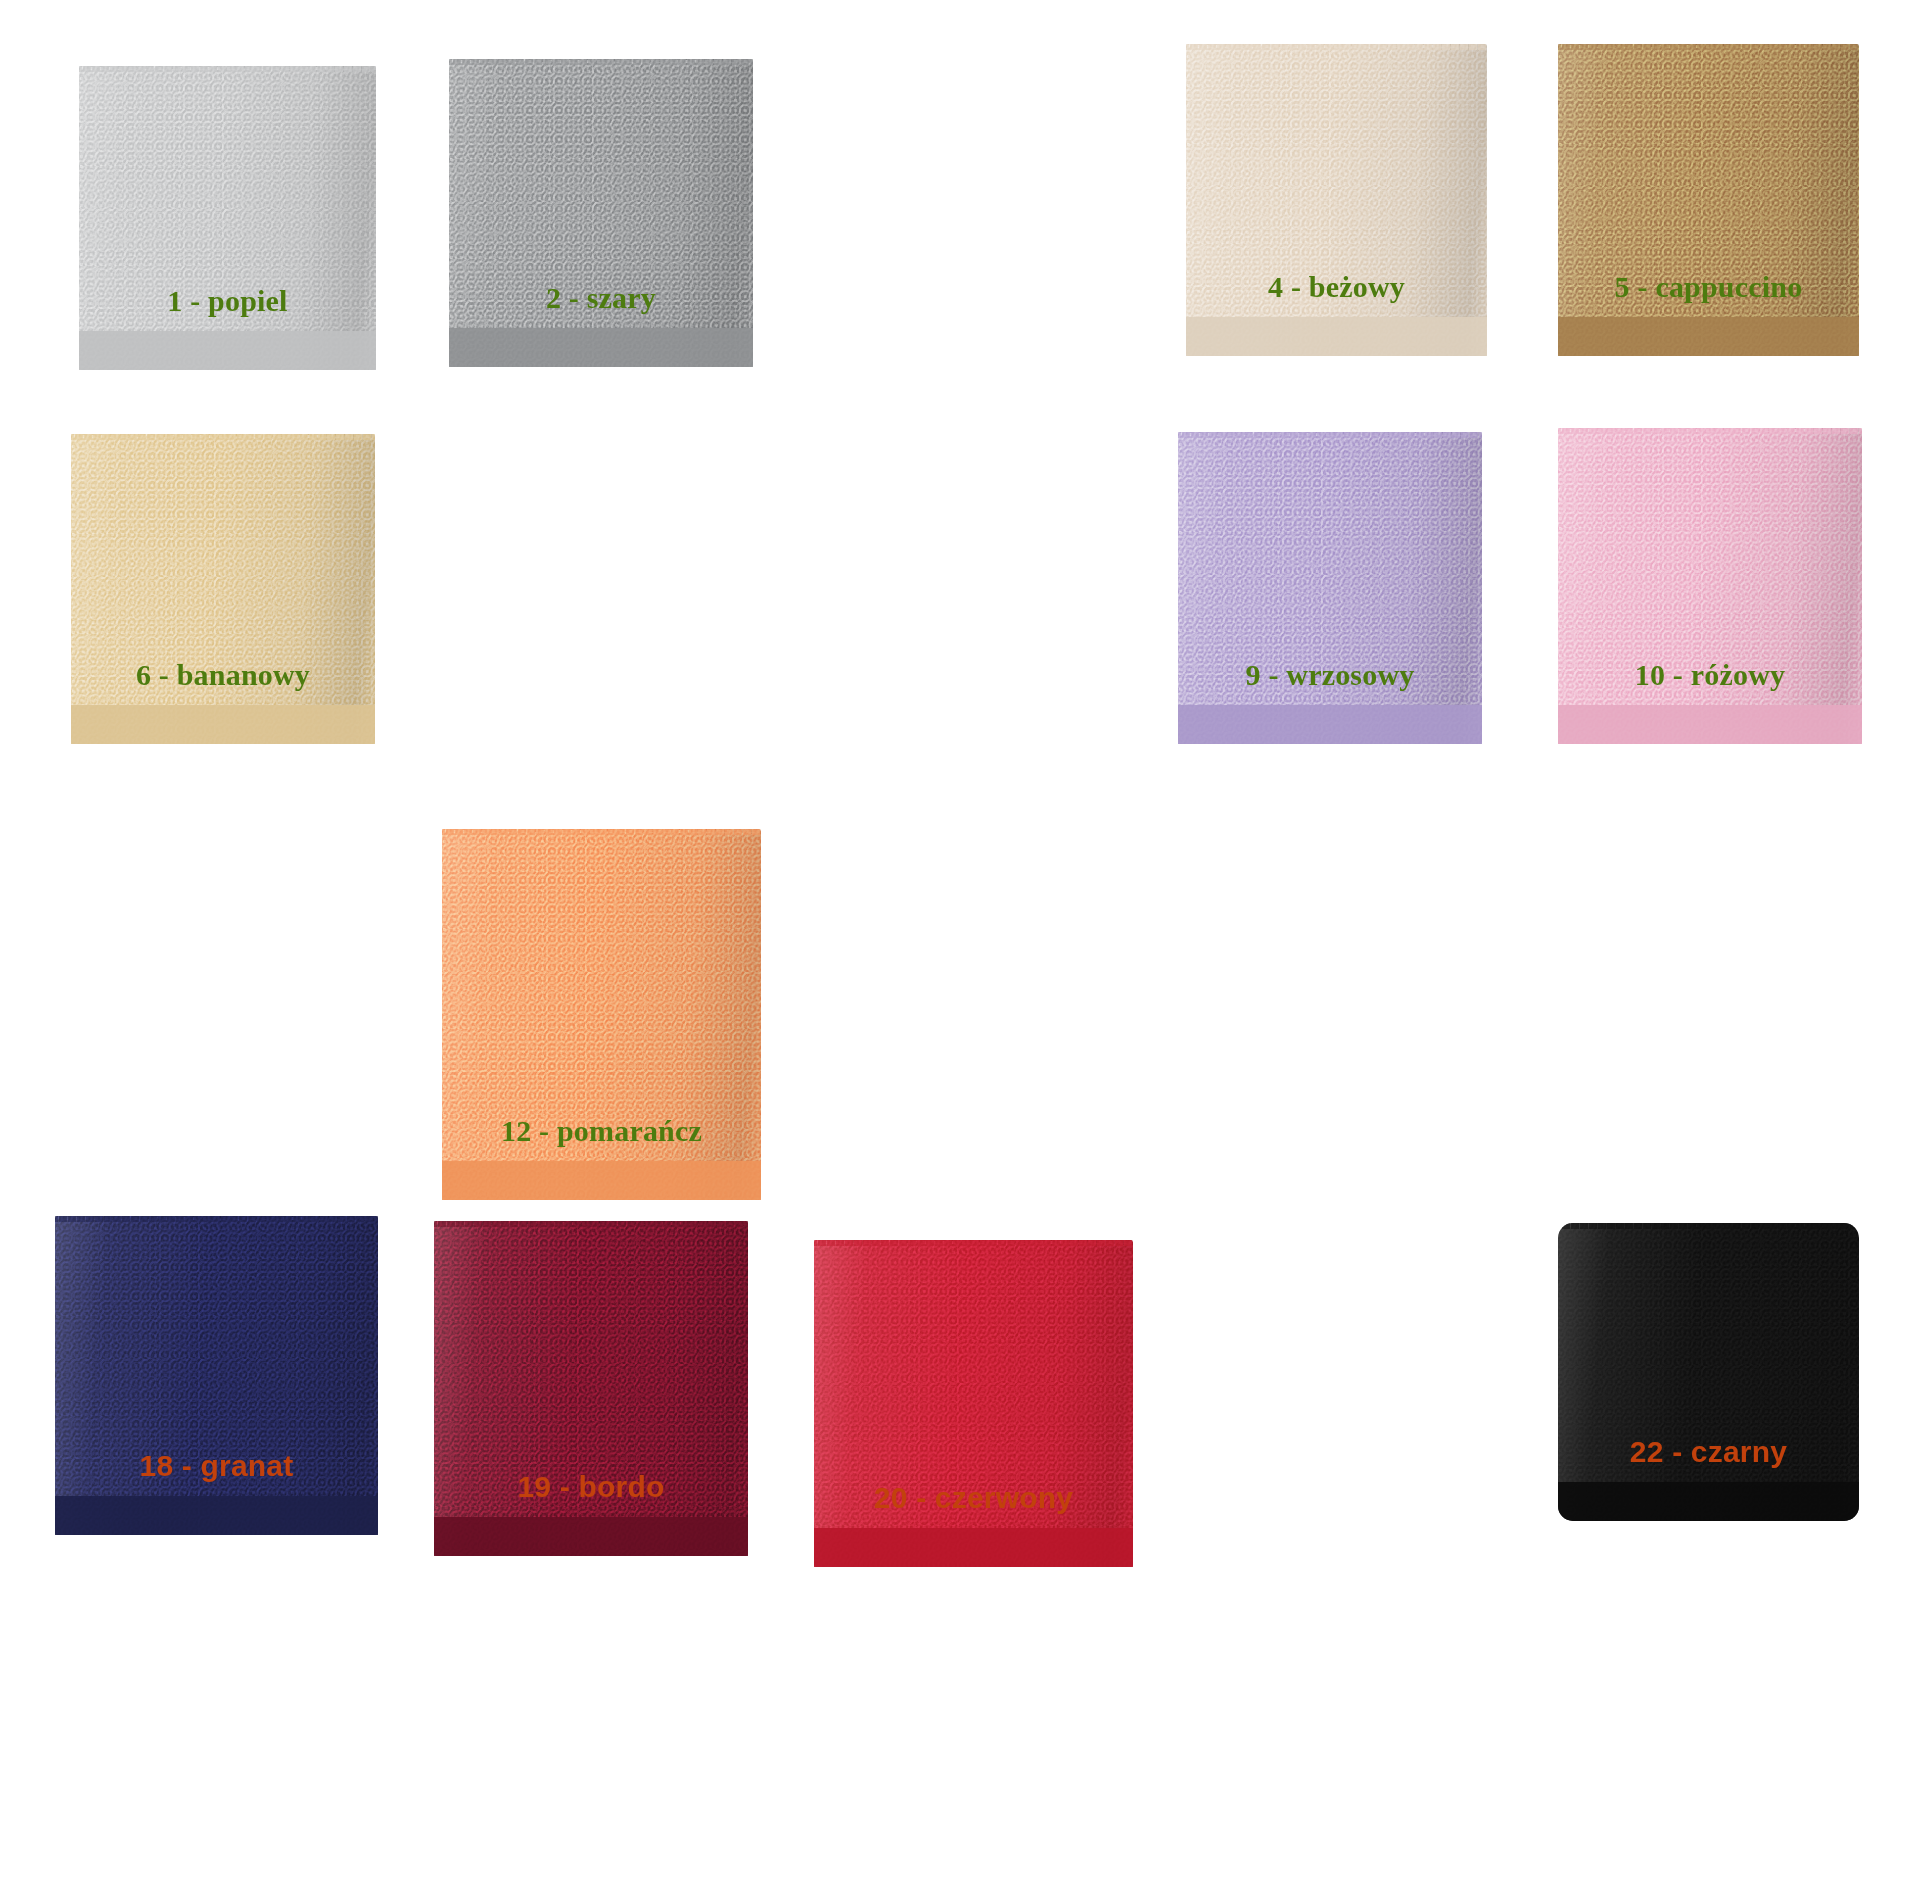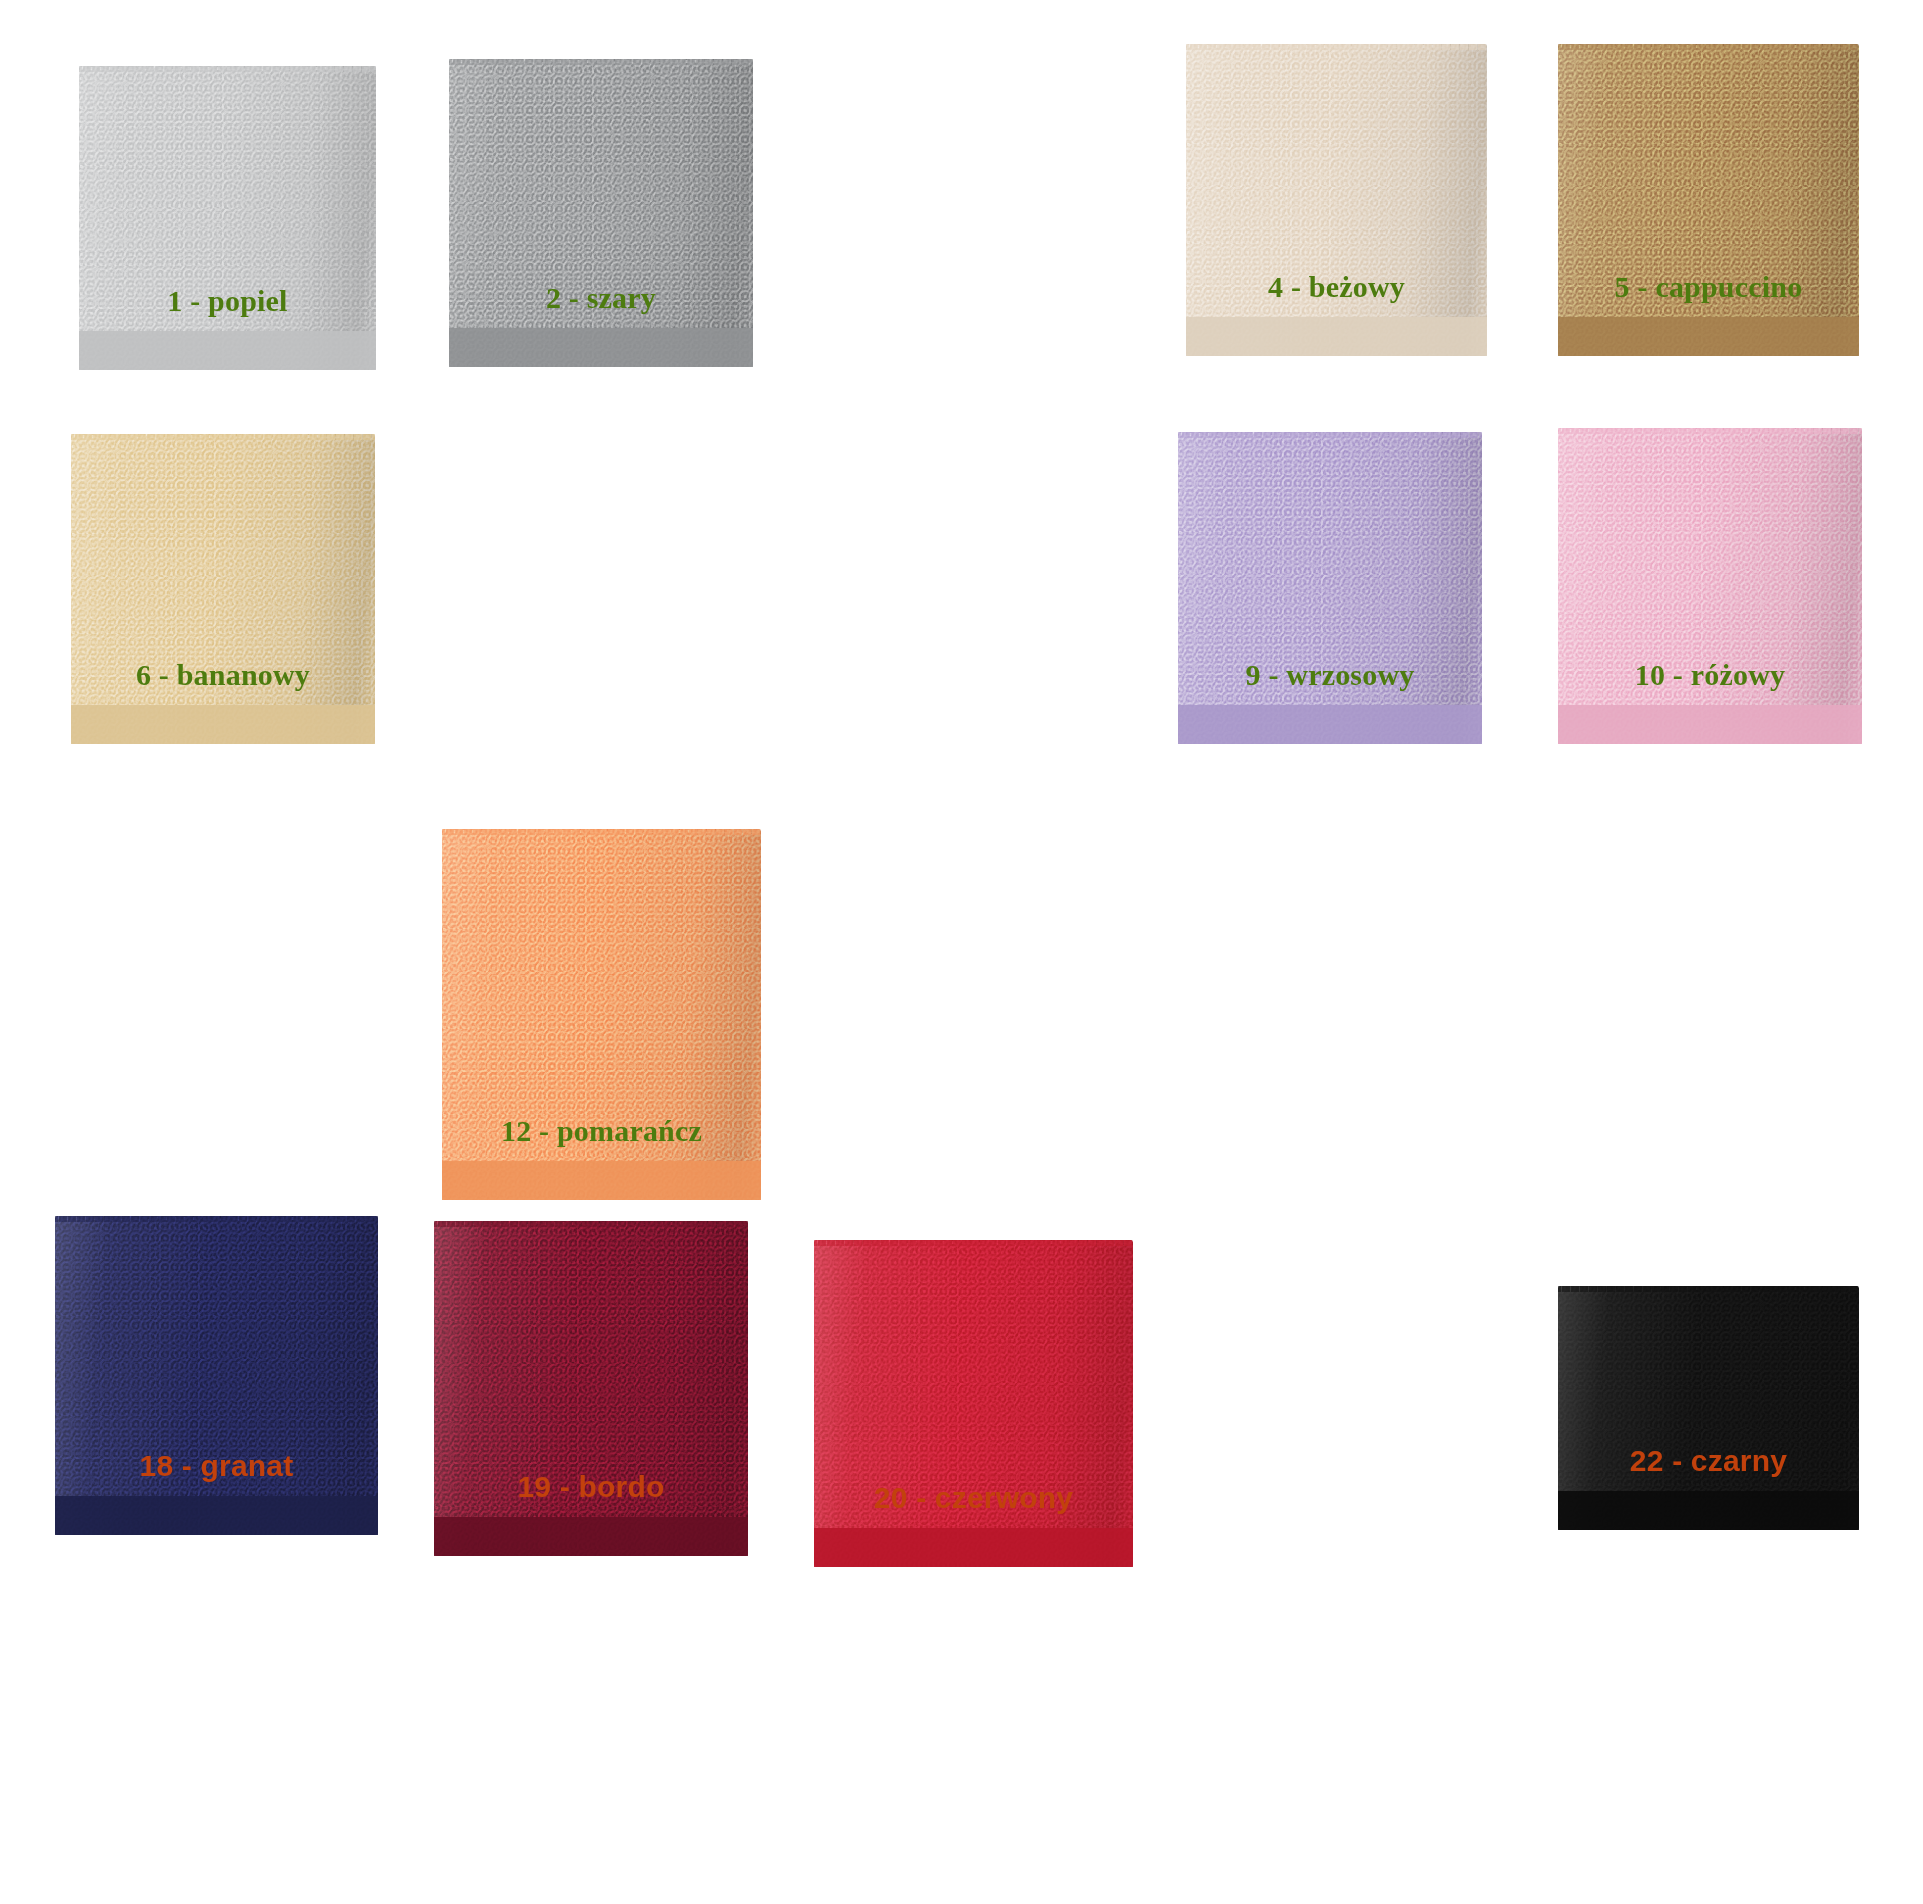--- a/index.html
+++ b/index.html
@@ -191,21 +191,21 @@
       <div class="swatch-label light">19 - bordo</div>
     </div>
     <div class="swatch" style="left: 814px; top: 1216px; width: 319px; height: 327px; color: rgb(200, 31, 51); margin-top: 24px;">
       <div class="fabric" style="background: rgb(200, 31, 51);"></div>
       <div class="texture"></div>
       <div class="shade"></div>
       <div class="fuzz-top"></div>
       <div class="hem" style="background: rgb(184, 22, 42);"></div>
       <div class="swatch-label light">20 - czerwony</div>
     </div>
-    <div class="swatch" style="left: 1558px; top: 1286px; width: 301px; height: 244px; color: rgb(18, 18, 18);">
+    <div class="swatch" style="left: 1558px; top: 1223px; width: 301px; height: 298px; color: rgb(18, 18, 18); border-radius: 15px;">
       <div class="fabric" style="background: rgb(18, 18, 18);"></div>
       <div class="texture"></div>
       <div class="shade"></div>
       <div class="fuzz-top"></div>
       <div class="hem" style="background: rgb(11, 11, 11);"></div>
       <div class="swatch-label light">22 - czarny</div>
     </div>
   </div>
 
 

